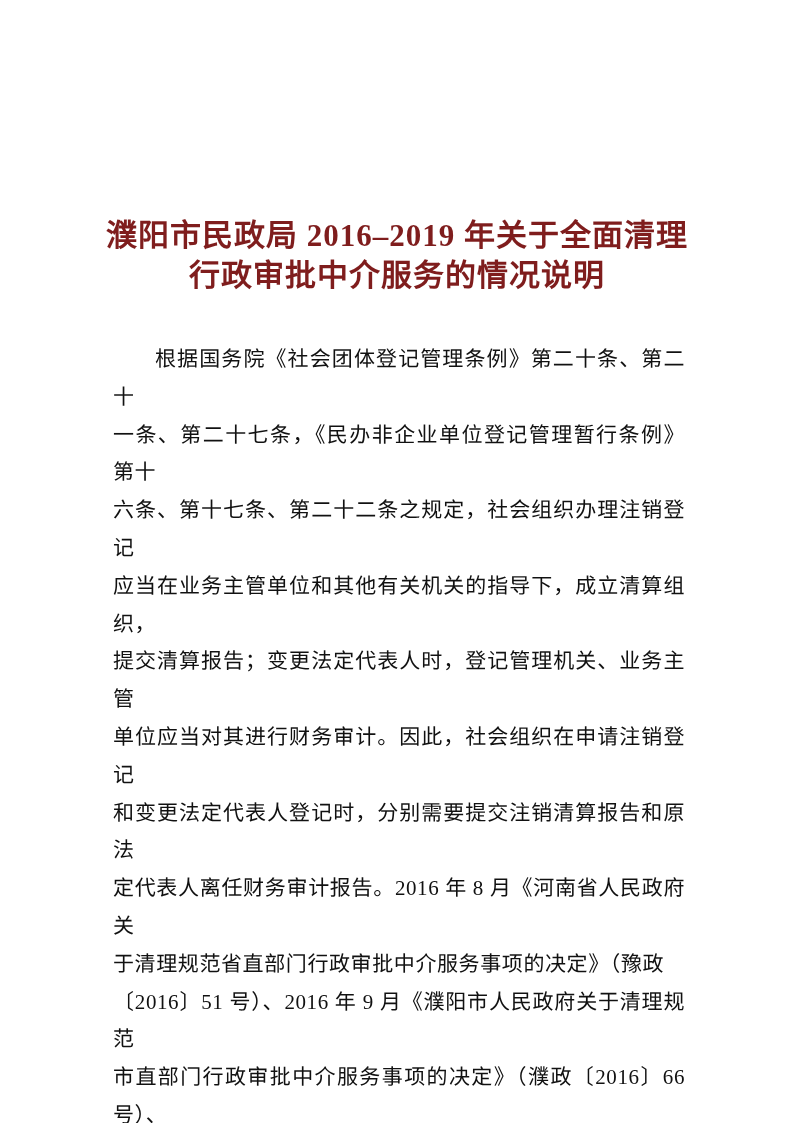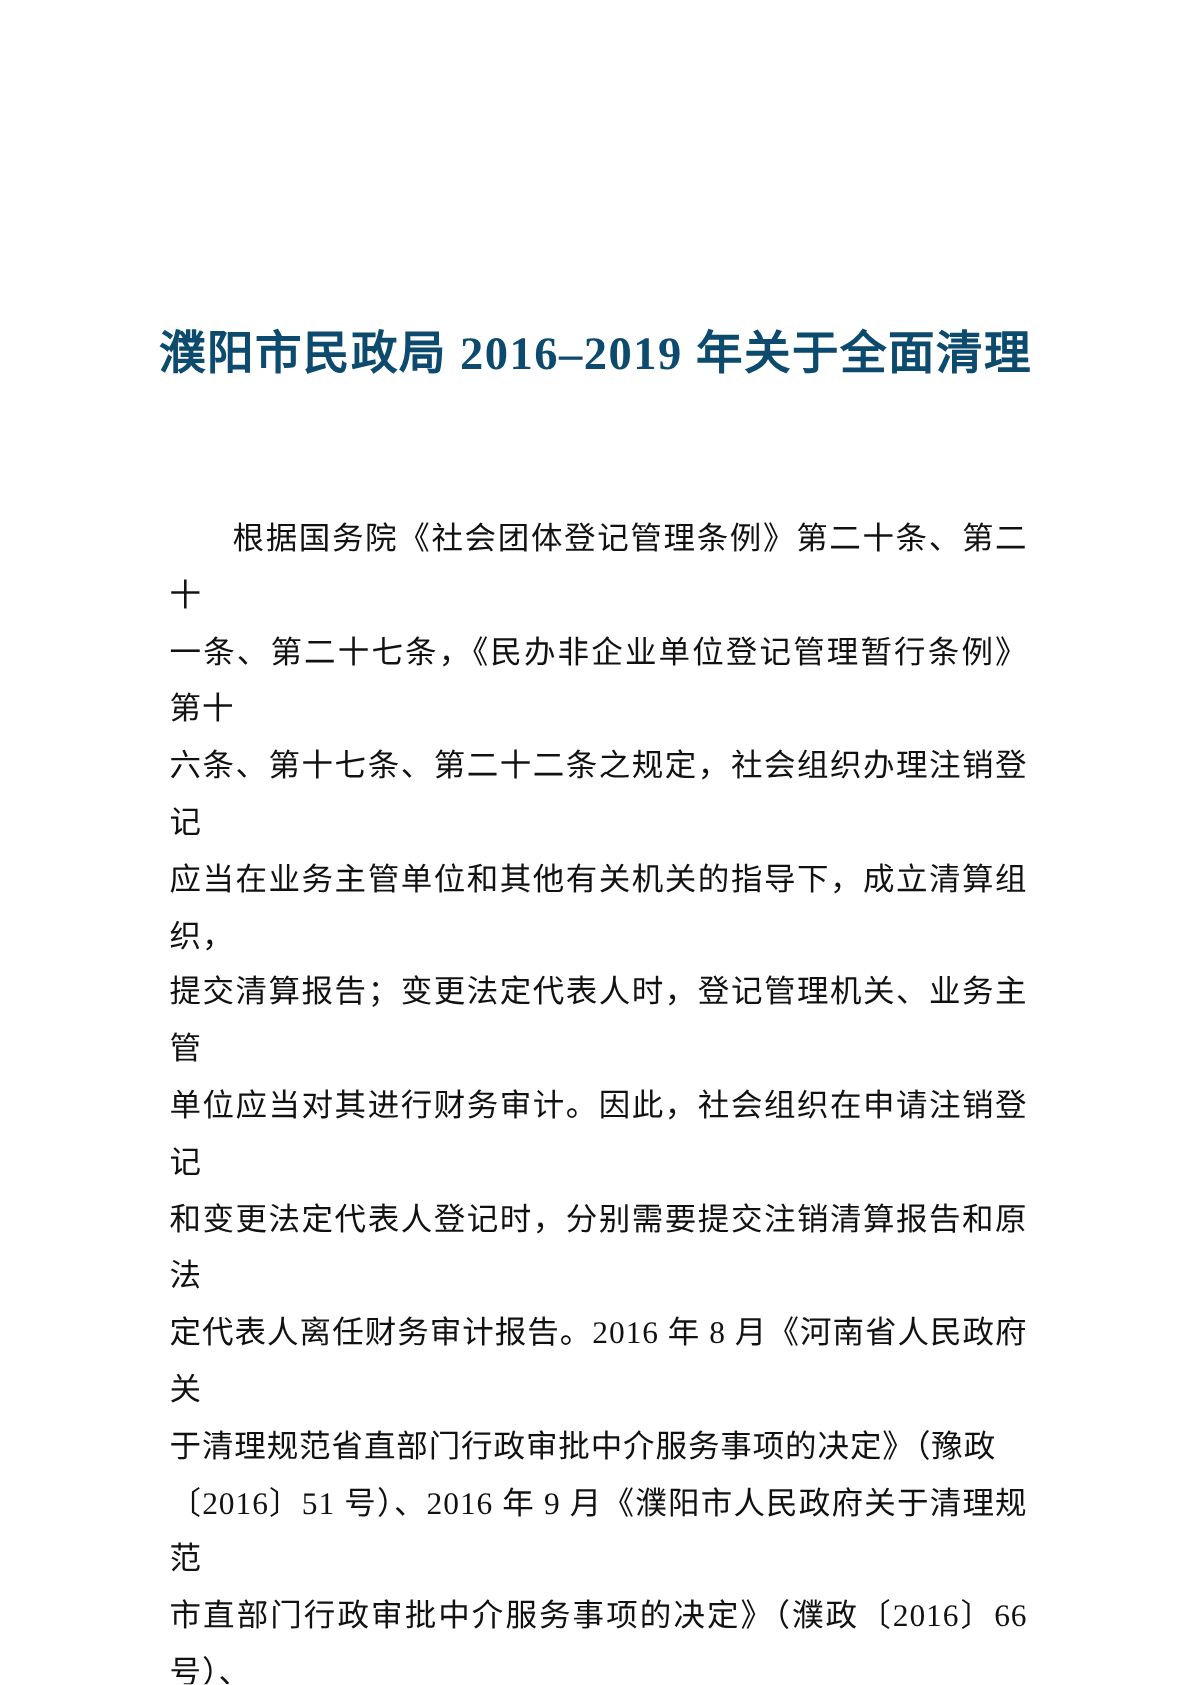--- a/index.html
+++ b/index.html
@@ -22,21 +22,21 @@
     position: absolute;
     top: 216px;
     left: 0;
     right: 0;
     margin: 0;
     text-align: center;
     font-size: 31px;
     font-weight: bold;
     line-height: 40px;
     letter-spacing: 1px;
-    color: #0c4a6e;
+    color: #7f1d1d;
   }
   .doc-title .title-line {
     display: block;
   }
   .doc-body {
     position: absolute;
     top: 341px;
     left: 113px;
     width: 572px;
     font-size: 21px;
@@ -47,20 +47,21 @@
     color: #111111;
     text-align: justify;
   }
 </style>
 </head>
 <body>
 
 <div class="page">
   <h1 class="doc-title">
     <span class="title-line">濮阳市民政局 2016–2019 年关于全面清理</span>
+    <span class="title-line">行政审批中介服务的情况说明</span>
   </h1>
 
   <div class="doc-body">根据国务院《社会团体登记管理条例》第二十条、第二十
 一条、第二十七条，《民办非企业单位登记管理暂行条例》第十
 六条、第十七条、第二十二条之规定，社会组织办理注销登记
 应当在业务主管单位和其他有关机关的指导下，成立清算组织，
 提交清算报告；变更法定代表人时，登记管理机关、业务主管
 单位应当对其进行财务审计。因此，社会组织在申请注销登记
 和变更法定代表人登记时，分别需要提交注销清算报告和原法
 定代表人离任财务审计报告。2016 年 8 月《河南省人民政府关

